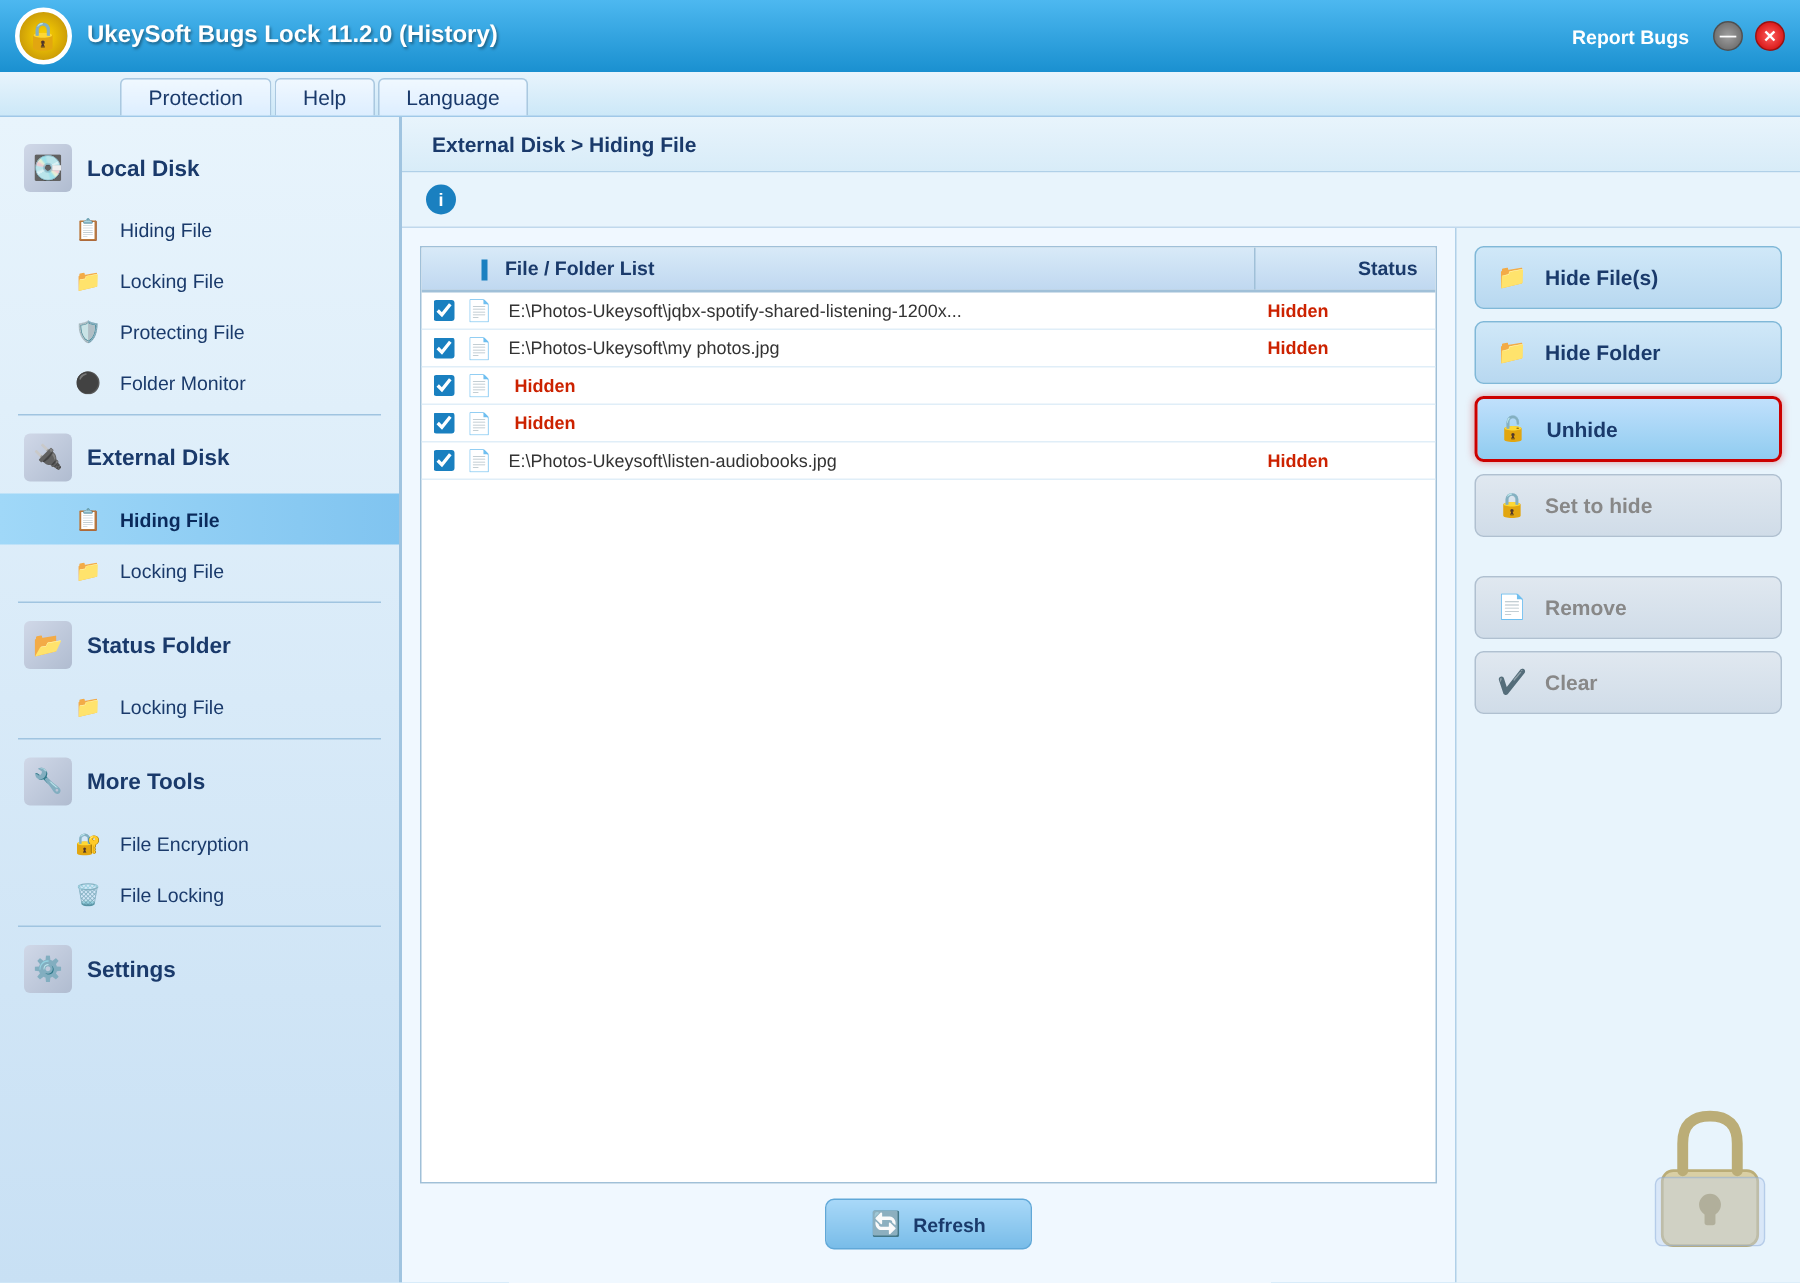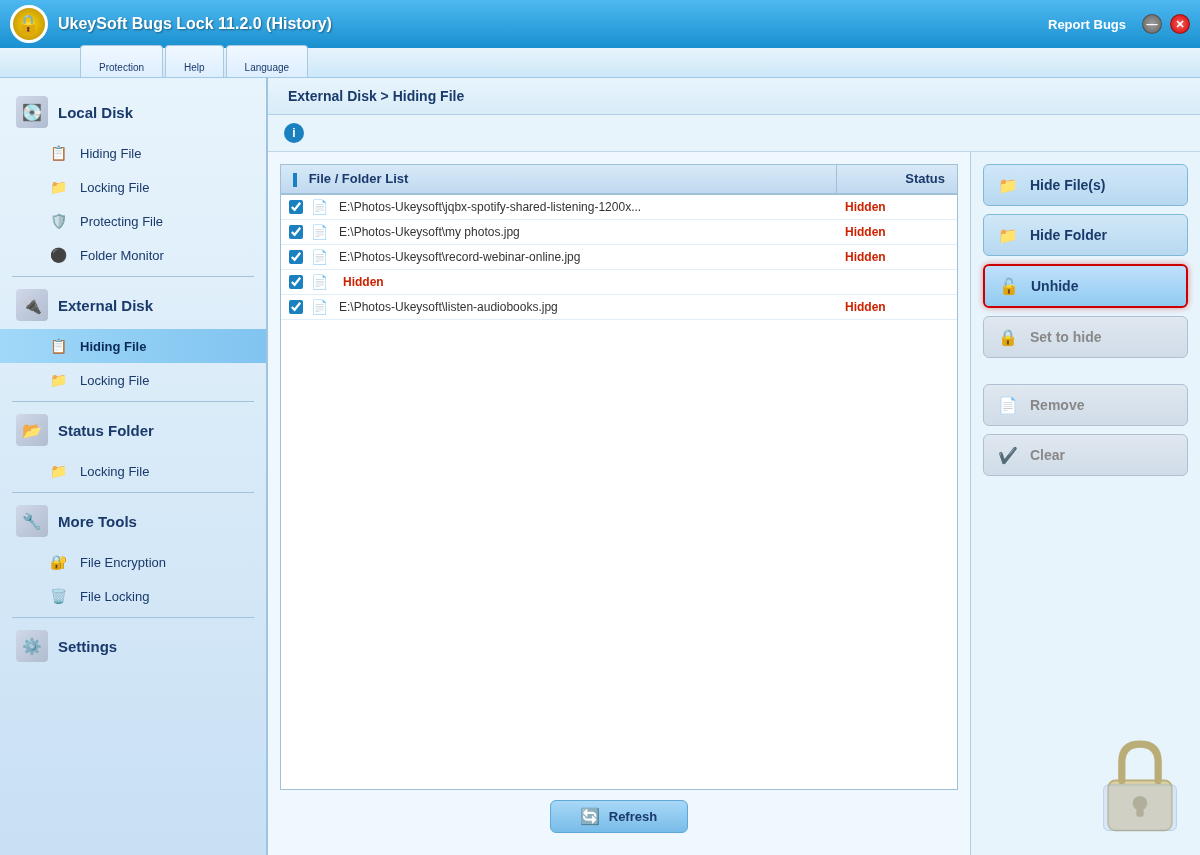--- a/index.html
+++ b/index.html
@@ -36,22 +36,22 @@
     
     .menu-bar {
       background: linear-gradient(to bottom, #e8f4fc, #cce8f8);
       height: 30px;
       display: flex;
       align-items: flex-end;
       padding: 0 80px;
       border-bottom: 1px solid #a0c8e8;
     }
     .menu-tab {
-      padding: 16px 18px 4px;
-      font-size: 10px;
+      padding: 4px 18px 4px;
+      font-size: 14px;
       cursor: pointer;
       border: 1px solid #aac8e0;
       border-bottom: none;
       background: linear-gradient(to bottom, #f0f8ff, #ddeeff);
       border-radius: 4px 4px 0 0;
       margin-right: 2px;
       color: #1a3a6b;
     }
 
     
@@ -133,21 +133,21 @@
     .file-table {
       border: 1px solid #a0c0d8;
       background: white;
       flex: 1;
       overflow: hidden;
     }
     .file-table-header {
       display: flex;
       background: linear-gradient(to bottom, #d8eaf8, #c0d8f0);
       border-bottom: 2px solid #a0c0d8;
-      font-size: 13px; font-weight: bold; color: #1a3a6b;
+      font-size: 13px; font-weight: bold; color: #1a3a6b; padding-left: 28px;
     }
     .file-table-header .col-file { flex: 1; padding: 6px 12px; border-right: 1px solid #a0c0d8; }
     .file-table-header .col-status { width: 120px; padding: 6px 12px; text-align: right; }
     .file-row {
       display: flex; align-items: center;
       border-bottom: 1px solid #e0eef8;
       font-size: 12px; color: #333;
       padding: 4px 0;
     }
     .file-row .col-check { width: 30px; display: flex; justify-content: center; }
@@ -347,21 +347,20 @@
               </div>
             <div class="col-icon">📄</div>
             <div class="col-name">E:\Photos-Ukeysoft\my photos.jpg</div>
             <div class="col-status" style="color:#cc2200; font-weight:bold;">Hidden</div>
           </div>
           <div class="file-row">
             <div class="col-check">
                 <input type="checkbox" class="checkbox" checked="" style="">
               </div>
             <div class="col-icon">📄</div>
-            <div class="col-name">E:\Photos-Ukeysoft\record-webinar-online.jpg</div>
             <div class="col-status" style="color:#cc2200; font-weight:bold;">Hidden</div>
           </div>
           <div class="file-row">
             <div class="col-check">
                 <input type="checkbox" class="checkbox" checked="" style="">
               </div>
             <div class="col-icon">📄</div>
             <div class="col-status" style="color:#cc2200; font-weight:bold;">Hidden</div>
           </div>
           <div class="file-row">

